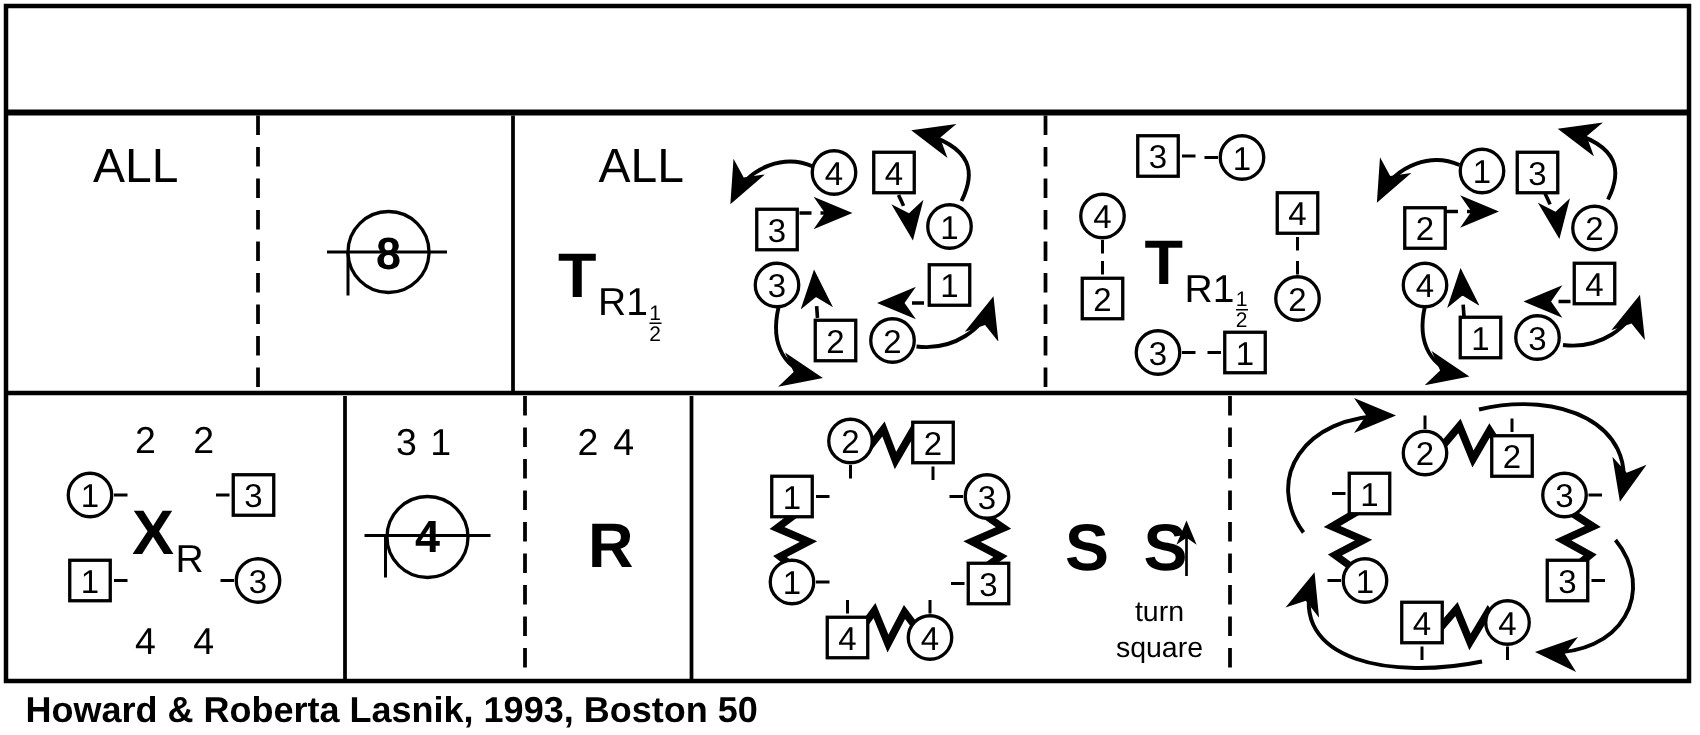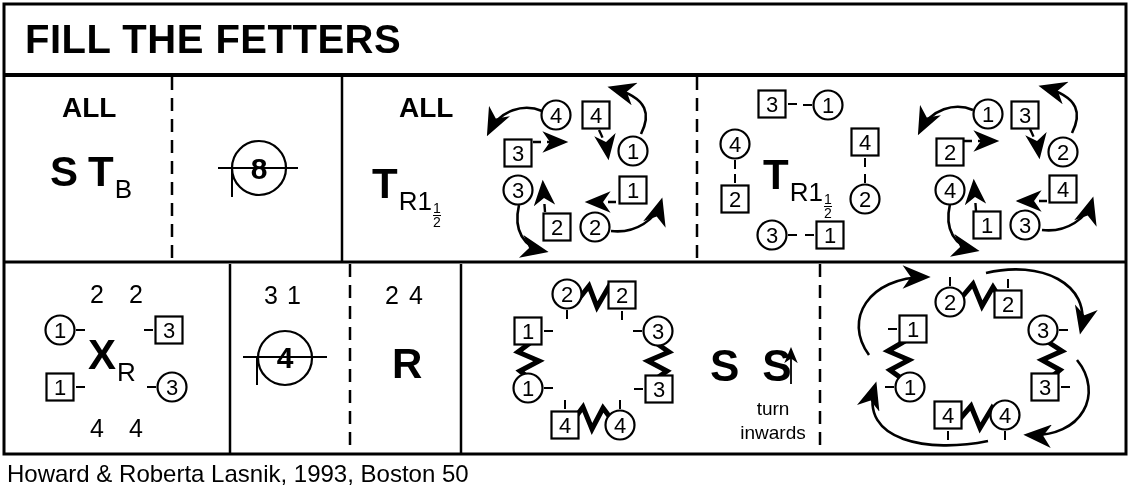--- a/index.html
+++ b/index.html
@@ -12,21 +12,21 @@
   .tick{stroke:#000;stroke-width:2;}
   .ring-num{font-size:30px;font-weight:700;text-anchor:middle;}
   .arrow{fill:none;stroke:#000;stroke-width:2.6;marker-end:url(#ah);}
   .arrow.dashed{stroke-dasharray:8,6;stroke-width:2.4;}
   .chase{fill:none;stroke:#000;stroke-width:2.6;marker-end:url(#ah);}
   .zig{fill:none;stroke:#000;stroke-width:5;stroke-linejoin:miter;}
   .thin-arrow{fill:none;stroke:#000;stroke-width:1.8;marker-end:url(#ah-small);}
   .lbl{position:absolute;line-height:1;white-space:nowrap;}
   .title{font-size:40px;font-weight:700;letter-spacing:.5px;}
   .meta{font-size:38px;font-weight:700;}
-  .all{font-size:28px;font-weight:700;}
+  .all{font-size:32px;font-weight:400;}
   .fig{font-size:42px;font-weight:700;}
   .fig .sub{font-size:26px;font-weight:400;position:relative;top:12px;left:1px;}
   .fig .gap{display:inline-block;width:10px;}
   .frac{display:inline-flex;flex-direction:column;text-align:center;
         font-size:14px;font-weight:400;line-height:13px;position:relative;top:3px;left:1px;}
   .frac .den{border-top:1.5px solid #000;}
   .nums{position:absolute;display:flex;font-size:25px;font-weight:400;line-height:1;}
   .bigS{font-size:44px;font-weight:700;display:flex;}
   .note{position:absolute;text-align:center;font-size:19px;line-height:24px;}
   .footer{font-size:24px;}
@@ -241,24 +241,22 @@
         <text x="1045" y="395" class="dancer-num">3</text>
         <rect x="934.5" y="401.5" width="27" height="27" class="dancer-shape"></rect>
         <line x1="948" y1="431" x2="948" y2="440" class="tick"></line>
         <text x="948" y="423" class="dancer-num">4</text>
         <circle cx="1005" cy="415" r="14.5" class="dancer-shape"></circle>
         <line x1="1005" y1="431" x2="1005" y2="440" class="tick"></line>
         <text x="1005" y="423" class="dancer-num">4</text>
       </g>
   </svg>
 
-  <div class="lbl title" style="left:25px;top:19px;">FILL THE FETTERS</div>
 
   <div class="lbl all" style="left:62px;top:94px;">ALL</div>
-  <div class="lbl fig" style="left:50px;top:151px;"><span>S</span><span class="gap"></span><span>T</span><span class="sub">B</span></div>
 
   <div class="lbl all" style="left:399px;top:94px;">ALL</div>
   <div class="lbl fig" style="left:372px;top:163px;"><span>T</span><span class="sub"><span>R1</span><span class="frac">
           <span class="num">1</span>
           <span class="den">2</span>
         </span></span></div>
 
   <div class="lbl fig" style="left:763px;top:154px;"><span>T</span><span class="sub"><span>R1</span><span class="frac">
           <span class="num">1</span>
           <span class="den">2</span>
@@ -284,18 +282,18 @@
       <span>4</span>
     </div>
   <div class="lbl fig" style="left:392px;top:343px;">R</div>
 
   <div class="lbl bigS" style="left:710px;top:344px;gap:23px;">
       <span>S</span>
       <span>S</span>
     </div>
   <div class="note" style="left:718px;top:397px;width:110px;">
       <div>turn</div>
-      <div>inwards</div>
-    </div>
-
-  <div class="lbl footer" style="left:7px;top:462px;">Howard &amp; Roberta Lasnik, 1993, Boston 50</div>
+      <div>square</div>
+    </div>
+
+  <div class="lbl footer" style="left:17px;top:462px;font-weight:bold;">Howard &amp; Roberta Lasnik, 1993, Boston 50</div>
 
 </div>
 
 </body></html>

